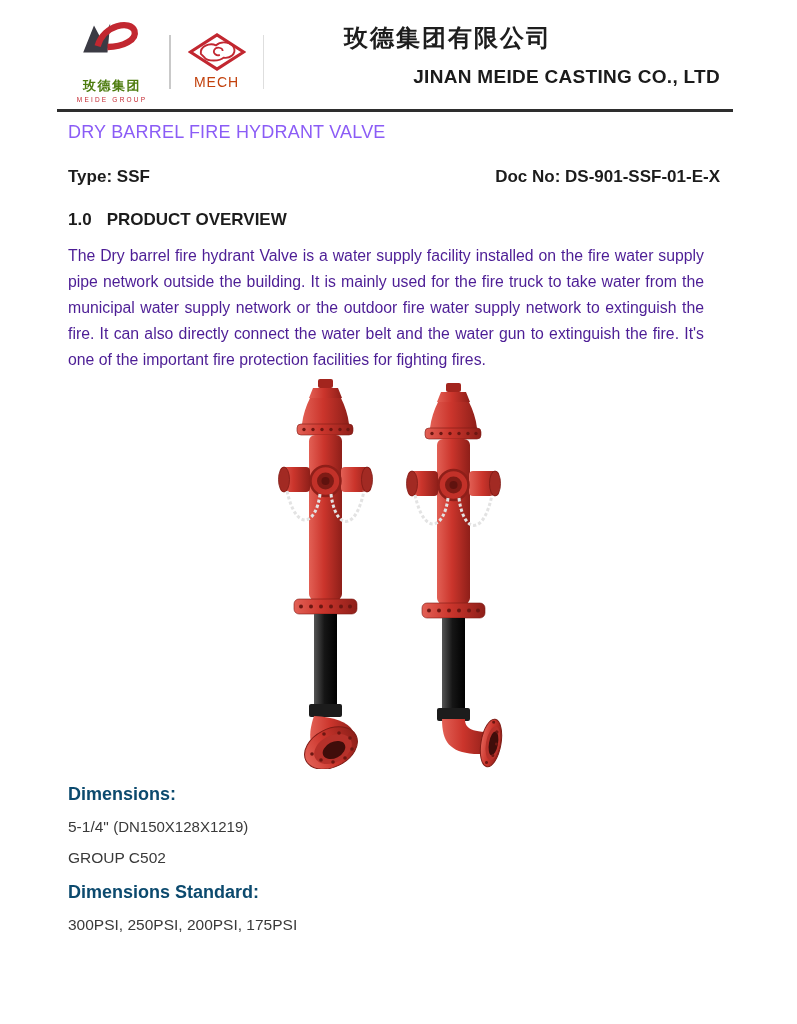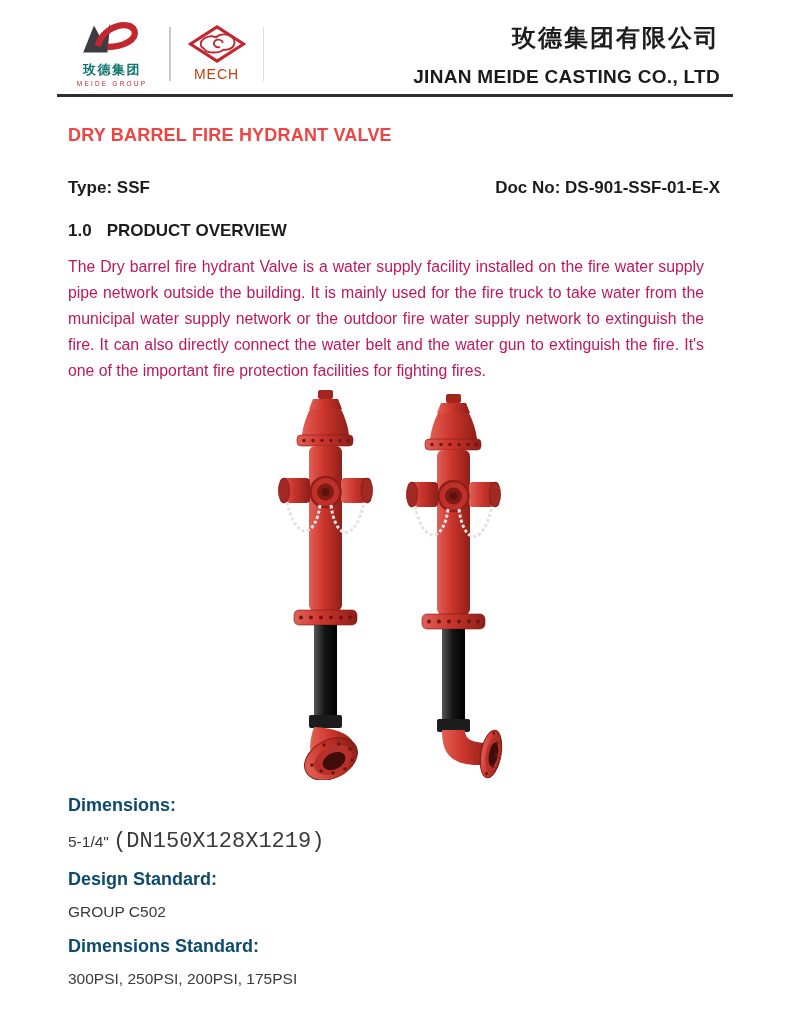--- a/index.html
+++ b/index.html
@@ -7,49 +7,49 @@
     width:797px; height:1024px;
     font-family:"Liberation Sans", sans-serif;
     color:#222; overflow:hidden;
   }
   .page { box-sizing:border-box; width:797px; height:1024px; padding:16px 77px 0 68px; background:#fff; }
 
   
   .header { display:flex; align-items:flex-start; }
   .logos { display:flex; align-items:center; gap:13px; padding-top:4px; }
   .logo-meide { width:88px; text-align:center; }
-  .meide-cn { font-size:13px; font-weight:bold; color:#0f766e; letter-spacing:1.5px; margin-top:1px; }
+  .meide-cn { font-size:13px; font-weight:bold; color:#4d7c0f; letter-spacing:1.5px; margin-top:17px; }
   .meide-en { font-size:6.5px; color:#c22730; letter-spacing:2.2px; margin-top:1px; }
   .vdiv { width:1.5px; height:54px; background:#c9c9c9; }
   .vdiv.light { background:#dedede; }
   .logo-mech { width:66px; text-align:center; }
   .mech-label { color:#c2410c; font-weight:normal; font-size:14px; letter-spacing:1px; margin-top:-1px; }
 
   .company { flex:1; padding-top:6px; min-width:0; }
-  .company-cn { font-size:24px; font-weight:600; color:#1d1d1d; letter-spacing:2px; padding-left:80px; white-space:nowrap;text-align:right; }
+  .company-cn { font-size:24px; font-weight:600; color:#1d1d1d; letter-spacing:2px; padding-left:80px; white-space:nowrap; }
   .company-en { text-align:right; font-size:19px; font-weight:bold; color:#1b1b1b; letter-spacing:0.3px; margin-top:12px; white-space:nowrap; }
 
   .rule { border:none; border-top:3px solid #2e2e2e; margin:6px -13px 0 -11px; }
 
   
-  .doc-title { font-size:18px; font-weight:bold; color:#ef4444; margin-top:28px; letter-spacing:0.2px; }
-  .type-row { display:flex; justify-content:space-between; margin-top:32px; font-size:17px; font-weight:bold; color:#1c1c1c; }
+  .doc-title { font-size:18px; font-weight:normal; color:#8b5cf6; margin-top:10px; letter-spacing:0.2px; }
+  .type-row { display:flex; justify-content:space-between; margin-top:24px; font-size:17px; font-weight:bold; color:#1c1c1c; }
   .section-heading { margin-top:23px; font-size:17px; font-weight:bold; color:#1c1c1c; }
   .section-no { display:inline-block; margin-right:15px; }
 
-  .overview { margin:13px 16px 0 0; font-size:15.8px; line-height:1.64; text-align:justify; color:#be185d; }
+  .overview { margin:13px 16px 0 0; font-size:15.8px; line-height:1.64; text-align:justify; color:#4c1d95; }
 
   
   .figure { width:272px; height:392px; margin:4px auto 0 auto; }
 
   
   .specs { margin-top:6px; }
   .spec-label { font-size:18px; font-weight:bold; color:#0c4a6e; margin-top:15px; }
   .spec-value { font-size:15.5px; color:#3a3a3a; margin-top:13px; }
-  .serif { font-family:Liberation Mono, monospace; font-size:22px; }
+  .serif { font-family:Liberation Sans, sans-serif; font-size:15px; }
 </style>
 </head>
 <body>
 
 <div class="page">
 
   <div class="header">
     <div class="logos">
       <div class="logo-meide">
         <span>
@@ -180,21 +180,20 @@
     </svg>
   </div>
 
   <div class="specs">
     <div class="spec-label">Dimensions:</div>
     <div class="spec-value">
       <span>5-1/4"</span>
       <span class="serif">(DN150X128X1219)</span>
     </div>
 
-    <div class="spec-label">Design Standard:</div>
     <div class="spec-value">GROUP C502</div>
 
     <div class="spec-label">Dimensions Standard:</div>
 
     <div class="spec-value">300PSI, 250PSI, 200PSI, 175PSI</div>
   </div>
 
 </div>
 
 </body></html>

